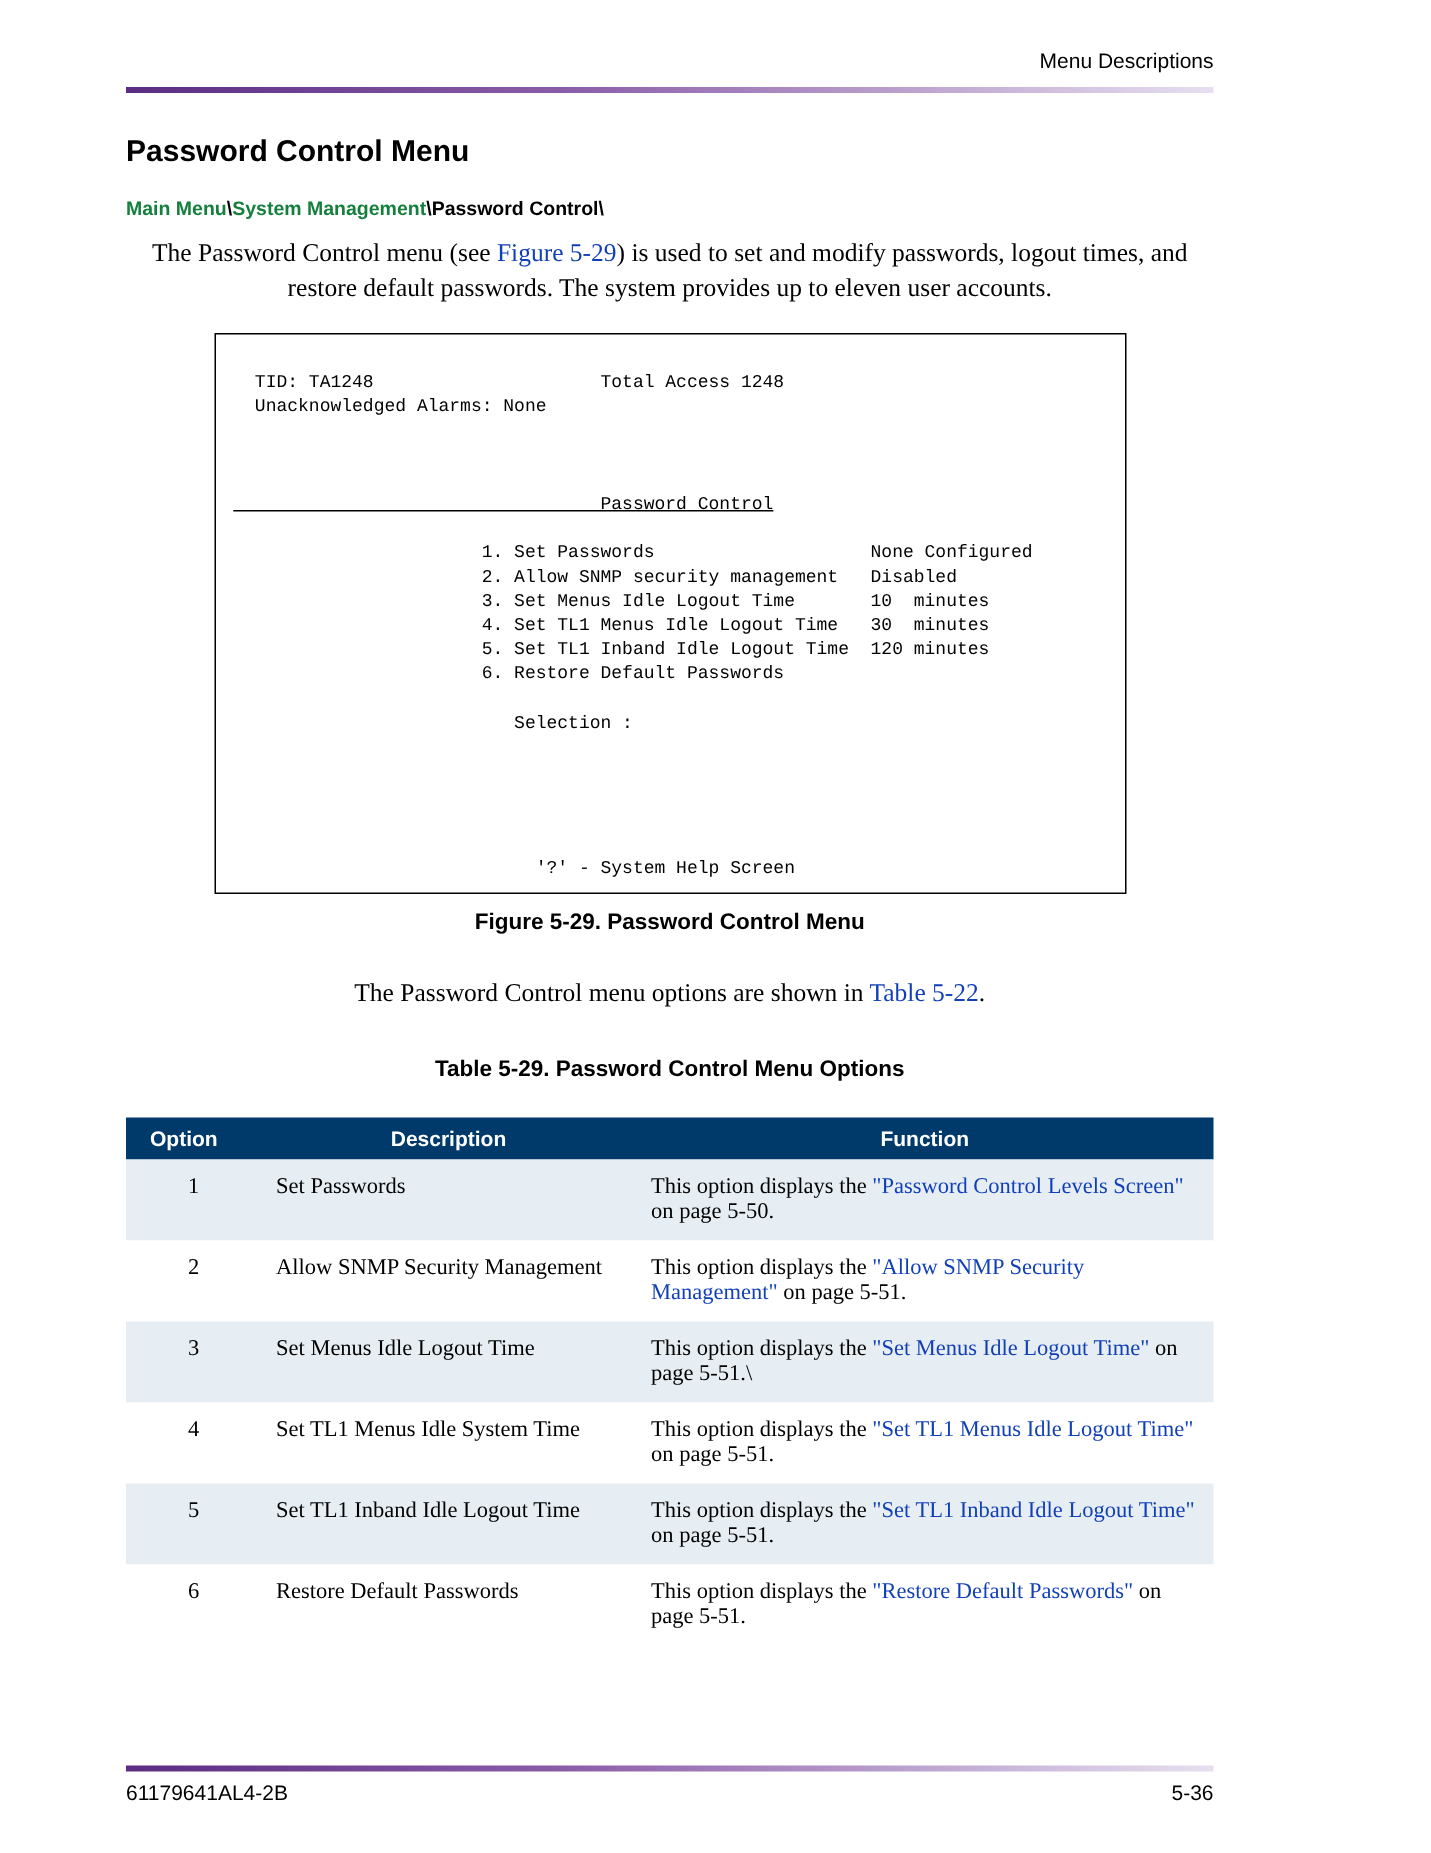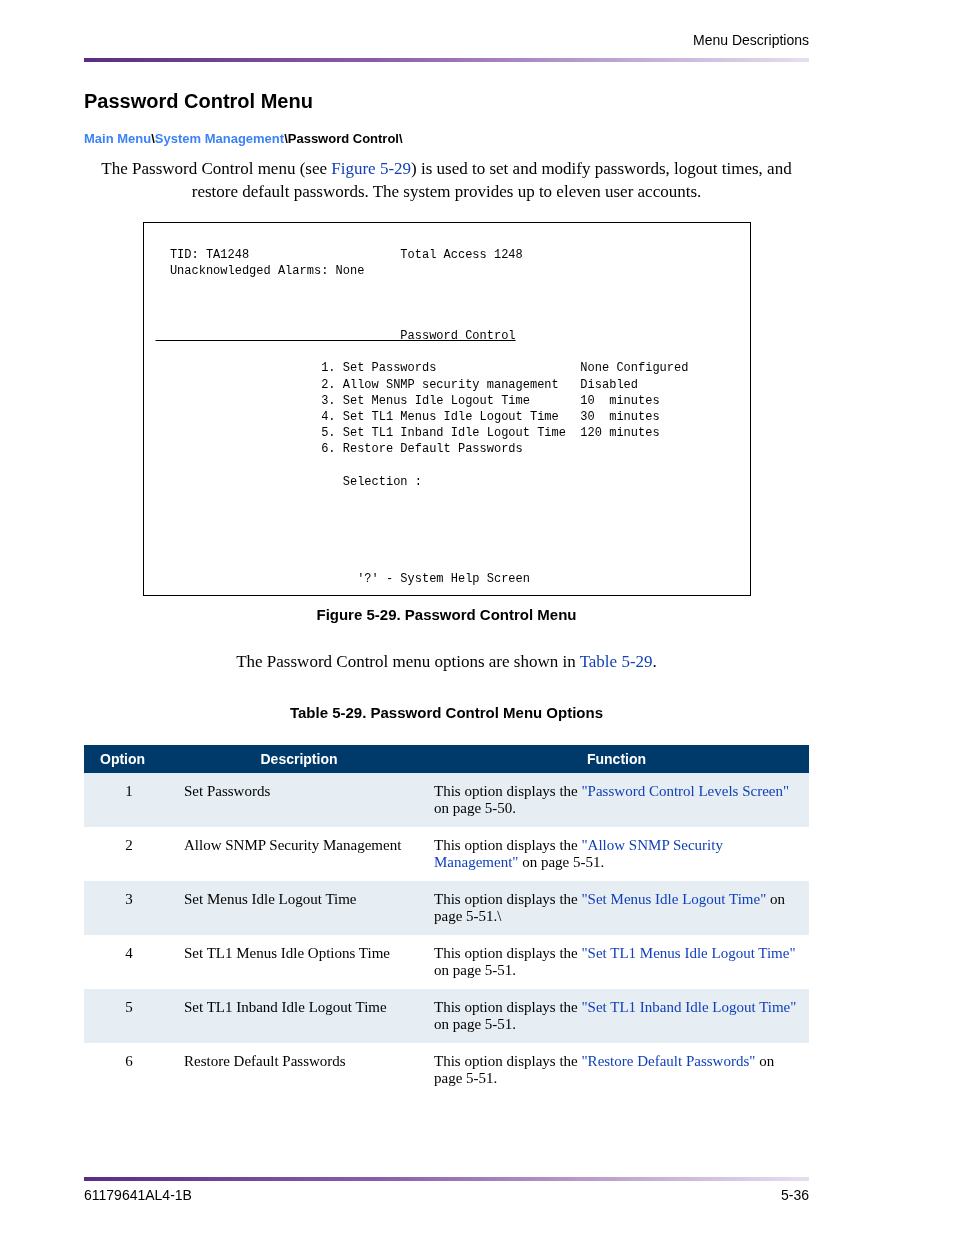--- a/index.html
+++ b/index.html
@@ -32,21 +32,21 @@
     font-weight: 900;
     font-size: 20px;
     margin: 0 0 18px 0;
   }
   .breadcrumb {
     font-family: Arial, Helvetica, sans-serif;
     font-size: 13px;
     font-weight: bold;
     margin-bottom: 12px;
   }
-  .breadcrumb .link { color: #3b82f6; }
+  .breadcrumb .link { color: #15803d; }
   .breadcrumb .sep, .breadcrumb .current { color: #000; }
   .body-text {
     font-size: 17px;
     line-height: 1.35;
     margin: 0 0 18px 0;
     text-align: center;
   }
   .body-text .link { color: #103fb8; }
   .terminal-box {
     margin: 10px auto 6px auto;
@@ -146,21 +146,21 @@
 
 
 
 
 <span>                            '?' - System Help Screen</span>
 </div>
 
   <div class="figure-caption">Figure 5-29.  Password Control Menu</div>
 
   <p class="body-text">
-    <span>The Password Control menu options are shown in </span><span class="link">Table 5-29</span><span>.</span>
+    <span>The Password Control menu options are shown in </span><span class="link">Table 5-22</span><span>.</span>
   </p>
 
   <div class="table-caption">Table 5-29.  Password Control Menu Options</div>
 
   <table class="options">
     <thead>
       <tr>
         <th>Option</th>
         <th>Description</th>
         <th>Function</th>
@@ -183,21 +183,21 @@
       </tr>
       <tr class="even">
         <td class="opt">3</td>
         <td class="desc">Set Menus Idle Logout Time</td>
         <td>
           <span>This option displays the </span><span class="link">"Set Menus Idle Logout Time"</span><span> on page 5-51.\</span>
         </td>
       </tr>
       <tr class="odd">
         <td class="opt">4</td>
-        <td class="desc">Set TL1 Menus Idle Options Time</td>
+        <td class="desc">Set TL1 Menus Idle System Time</td>
         <td>
           <span>This option displays the </span><span class="link">"Set TL1 Menus Idle Logout Time"</span><span> on page 5-51.</span>
         </td>
       </tr>
       <tr class="even">
         <td class="opt">5</td>
         <td class="desc">Set TL1 Inband Idle Logout Time</td>
         <td>
           <span>This option displays the </span><span class="link">"Set TL1 Inband Idle Logout Time"</span><span> on page 5-51.</span>
         </td>
@@ -208,18 +208,18 @@
         <td>
           <span>This option displays the </span><span class="link">"Restore Default Passwords"</span><span> on page 5-51.</span>
         </td>
       </tr>
     </tbody>
   </table>
 
   <div class="footer">
     <div class="footer-rule"></div>
     <div class="footer-row">
-      <span>61179641AL4-1B</span>
+      <span>61179641AL4-2B</span>
       <span>5-36</span>
     </div>
   </div>
 
 </div>
 
 </body></html>

